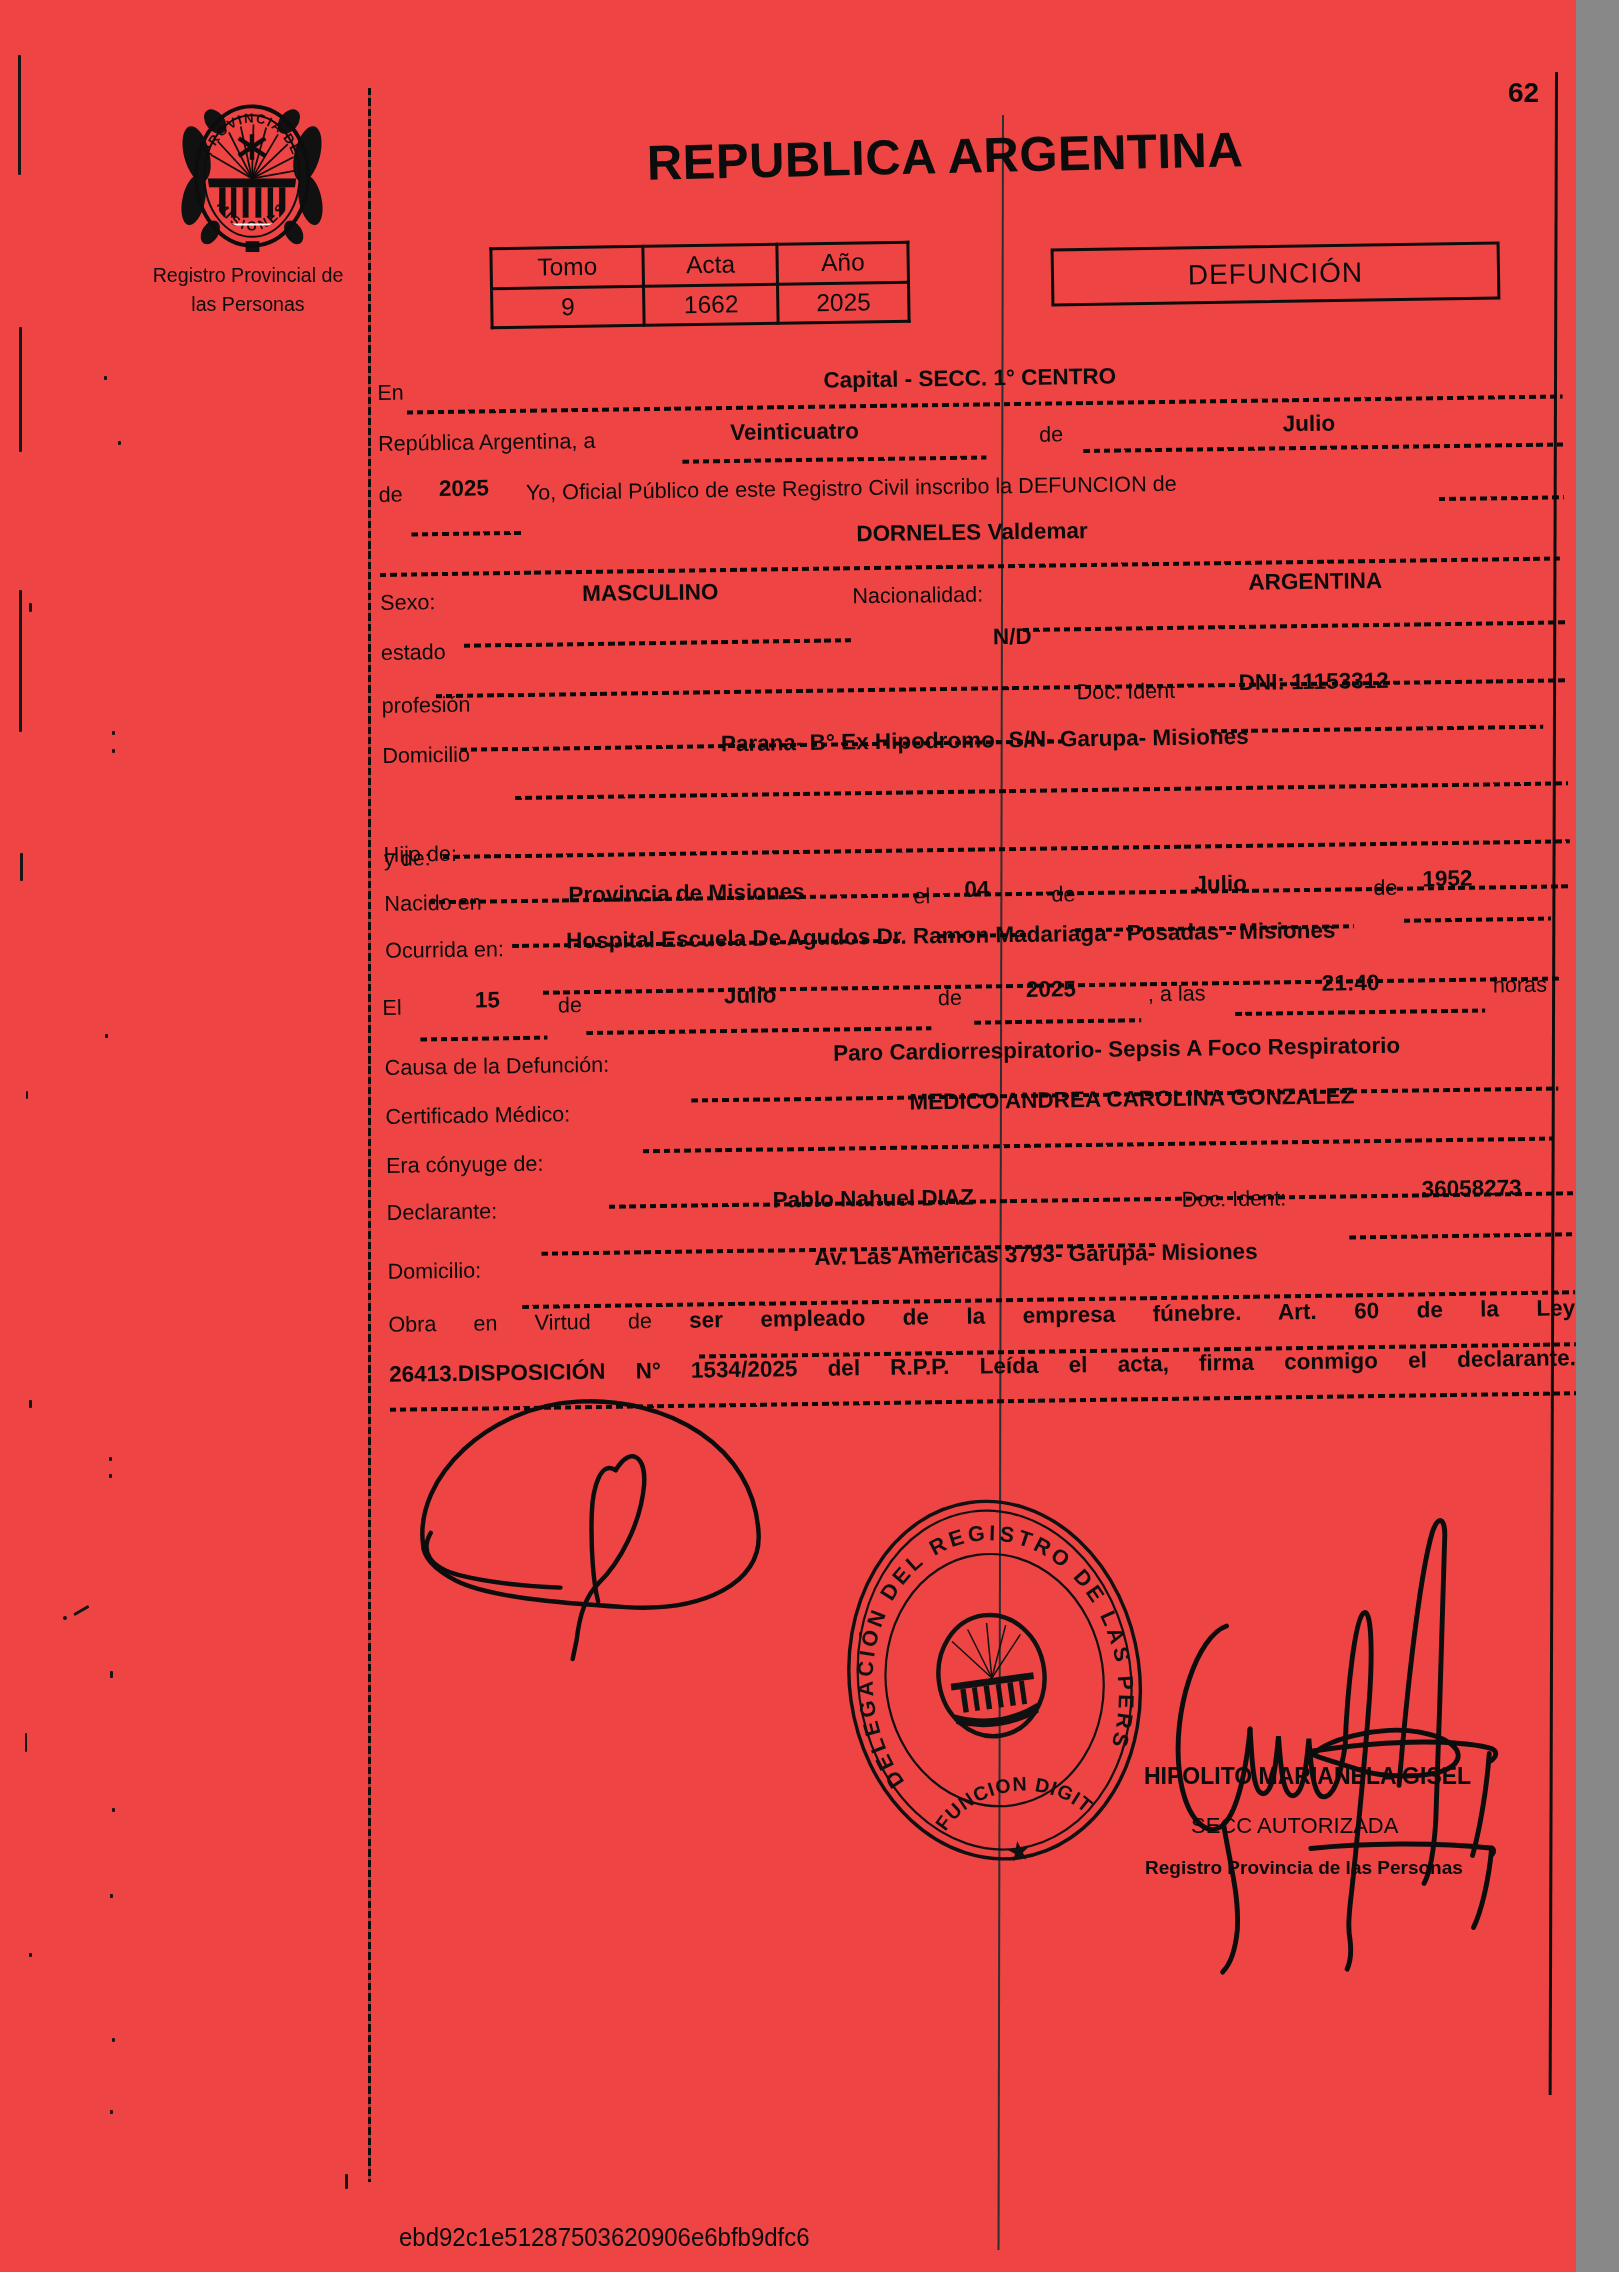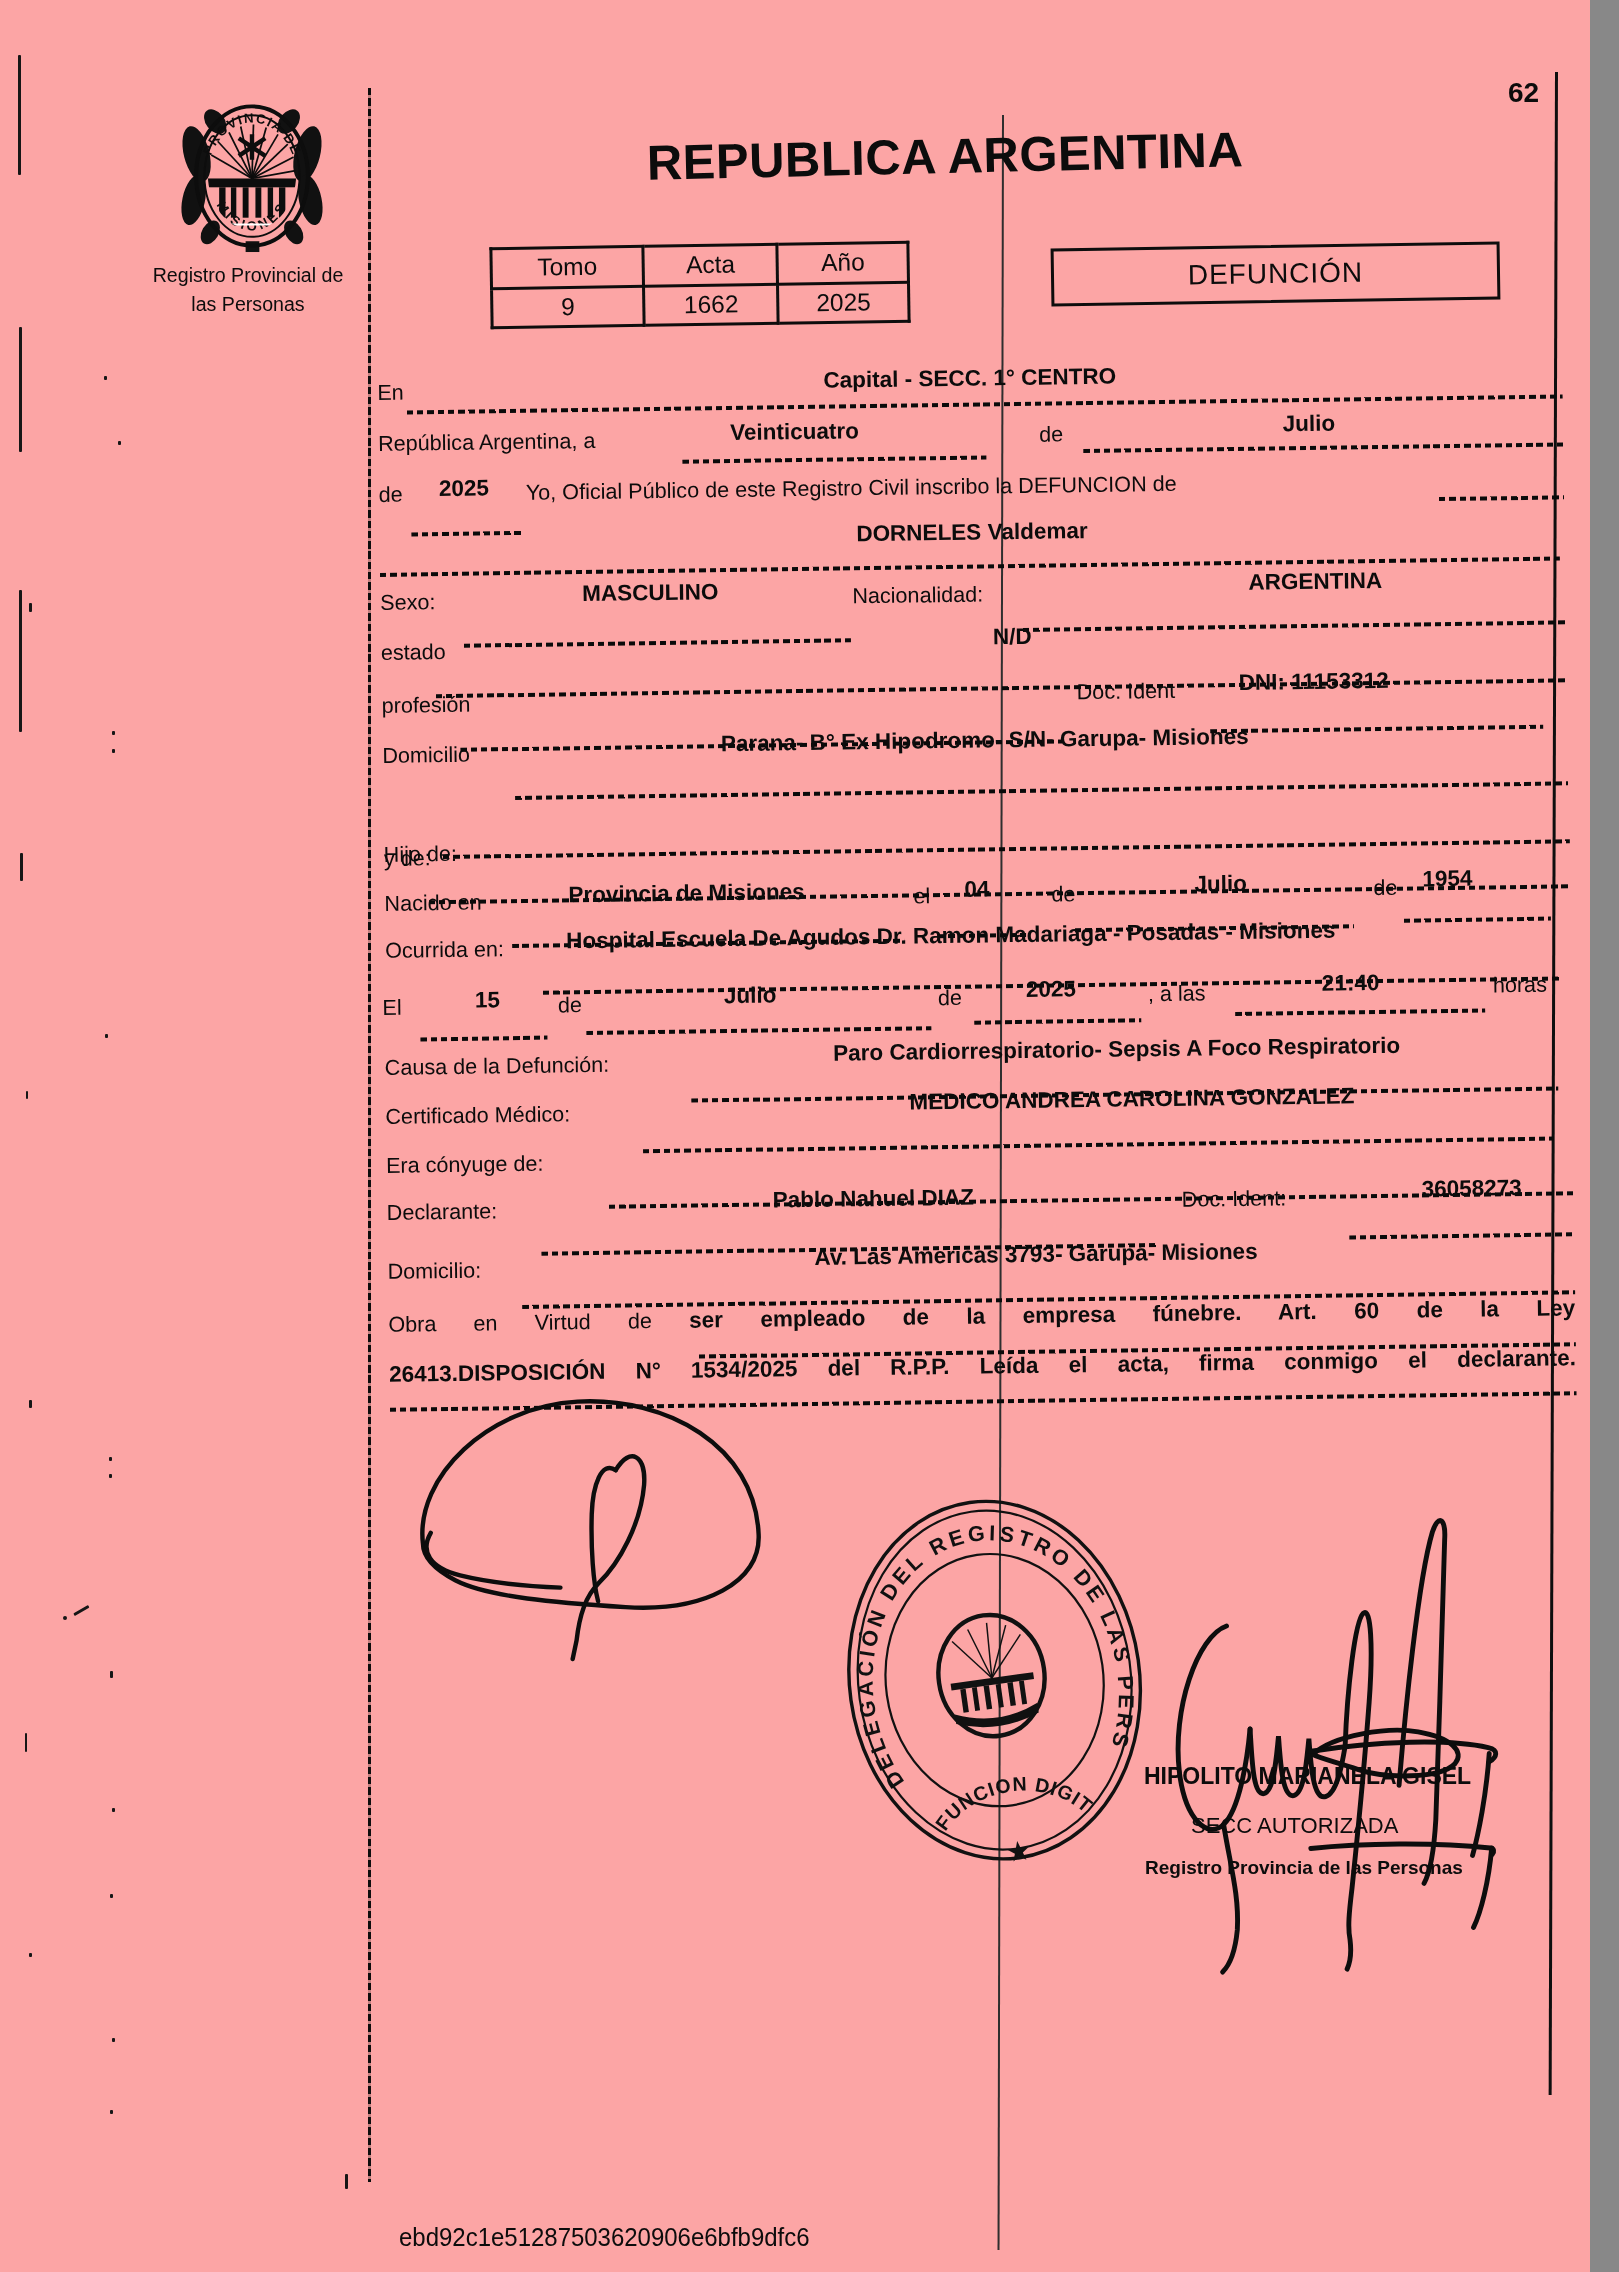--- a/index.html
+++ b/index.html
@@ -1,17 +1,17 @@
 <!DOCTYPE html>
 <html style="font-size:7.8px"><head>
 <meta charset="utf-8">
 <style>
   html,body{margin:0;padding:0;background:#888;}
-  .page{position:relative;width:1576px;height:2273px;background:#fca5a5;overflow:hidden;
-        font-family:"Liberation Sans",sans-serif;color:#0c0c0c;padding-left:14px;}
+  .page{position:relative;width:1576px;height:2273px;background:#ef4444;overflow:hidden;
+        font-family:"Liberation Sans",sans-serif;color:#0c0c0c;}
   .abs{position:absolute;}
   .lbl{position:absolute;font-size:21.6px;font-weight:400;white-space:nowrap;line-height:1.1;}
   .val{position:absolute;font-size:22.5px;font-weight:700;white-space:nowrap;line-height:1.1;}
   .ctr{text-align:center;}
   .dl{position:absolute;height:4.4px;
       background-image:repeating-linear-gradient(90deg,#0a0a0a 0 6.4px,rgba(10,10,10,0) 6.4px 10.3px);}
   .art{position:absolute;background:#161616;border-radius:1px;}
   .form{position:absolute;left:372px;top:362px;width:1195px;height:1078px;
         transform:rotate(-0.8deg);transform-origin:0 0;}
   .jline{position:absolute;left:2.9px;width:1187px;text-align:justify;text-align-last:justify;
@@ -188,21 +188,21 @@
     <div class="lbl" style="left:4.9px;top:485px;text-align:center;">y de:</div>
     <div class="dl" style="left:49px;top:539px;width:1141px;"></div>
 
     <div class="lbl" style="left:4.9px;top:530px;">Nacido en</div>
     <div class="val" style="left:189px;top:524px;">Provincia de Misiones</div>
     <div class="lbl" style="left:534px;top:530px;">el</div>
     <div class="val" style="left:585px;top:524px;">04</div>
     <div class="lbl" style="left:672px;top:530px;">de</div>
     <div class="val" style="left:815px;top:522px;">Julio</div>
     <div class="lbl" style="left:994px;top:528px;">de</div>
-    <div class="val" style="left:1043px;top:520px;">1954</div>
+    <div class="val" style="left:1043px;top:520px;">1952</div>
     <div class="dl" style="left:132px;top:584px;width:392px;"></div>
     <div class="dl" style="left:558px;top:580px;width:88px;"></div>
     <div class="dl" style="left:695px;top:576px;width:279px;"></div>
     <div class="dl" style="left:1024px;top:571px;width:147px;"></div>
 
     <div class="lbl" style="left:4.9px;top:577px;">Ocurrida en:</div>
     <div class="val" style="left:186px;top:570px;">Hospital Escuela De Agudos Dr. Ramon Madariaga - Posadas - Misiones</div>
     <div class="dl" style="left:162px;top:631px;width:1019px;"></div>
 
     <div class="lbl" style="left:1.5px;top:634px;">El</div>

